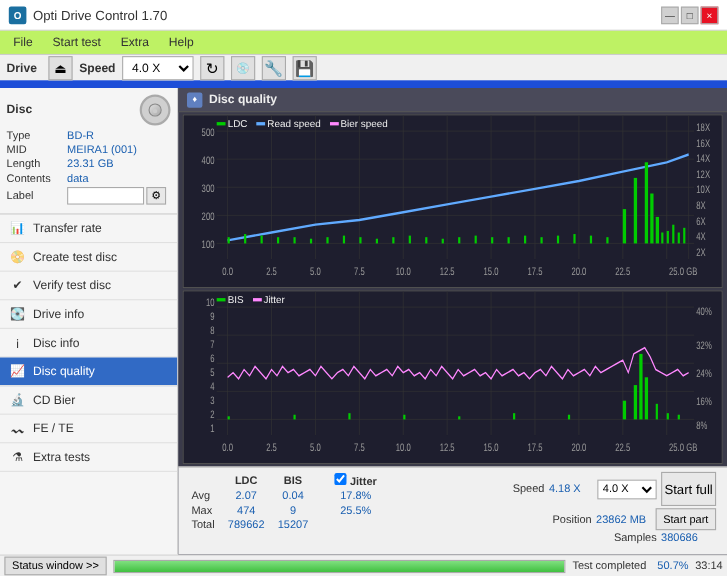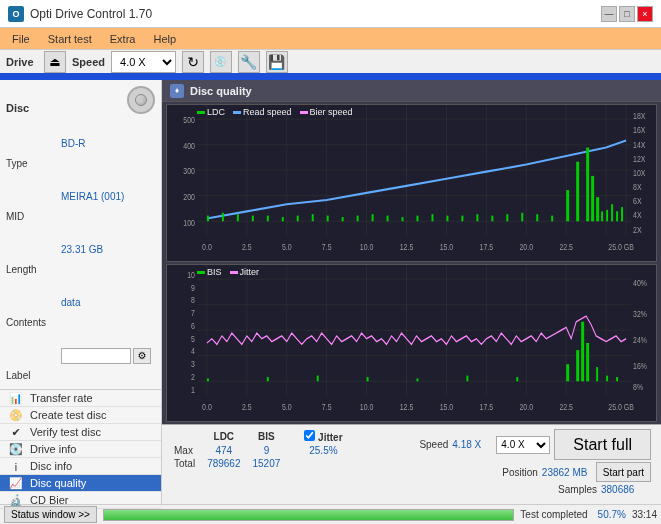--- a/index.html
+++ b/index.html
@@ -51,21 +51,21 @@
       background: #d0d0d0;
       border: 1px solid #aaa;
       font-size: 9px;
       display: flex; align-items: center; justify-content: center;
       cursor: pointer;
       color: #333;
     }
 
     
     .menu-bar {
-      background: #fdba74;
+      background: #bef264;
       height: 22px;
       display: flex;
       align-items: center;
       padding: 0 4px;
       border-bottom: 1px solid #ccc;
       gap: 2px;
     }
     .menu-item {
       padding: 2px 8px;
       cursor: pointer;
@@ -140,21 +140,21 @@
       border-right: 1px solid #ccc;
       display: flex;
       flex-direction: column;
     }
     .disc-info-panel {
       padding: 6px;
       border-bottom: 1px solid #ccc;
     }
     .disc-info-header {
       display: flex;
-      align-items: flex-end;
+      align-items: center;
       justify-content: space-between;
       margin-bottom: 4px;
     }
     .disc-info-title {
       font-size: 11px;
       font-weight: bold;
       color: #333;
     }
     .disc-icon {
       width: 28px; height: 28px;
@@ -167,21 +167,20 @@
     }
     .disc-row {
       display: flex;
       align-items: center;
       margin-bottom: 2px;
       font-size: 10px;
     }
     .disc-row-label {
       color: #333;
       min-width: 55px;
-      margin-top: 40px;
     }
     .disc-row-value {
       color: #1a5fb0;
       font-weight: normal;
     }
     .disc-label-input {
       border: 1px solid #aaa;
       height: 16px;
       font-size: 10px;
       width: 70px;
@@ -297,22 +296,22 @@
       background: #f0f0f0;
       height: 80px;
       border-top: 1px solid #aaa;
       display: flex;
       flex-direction: column;
       padding: 2px 6px;
     }
     .start-full-btn {
       background: #e8e8e8;
       border: 1px solid #aaa;
-      font-size: 16px;
-      padding: 2px 18px;
+      font-size: 12px;
+      padding: 2px 2px;
       cursor: pointer;
       height: 31px;
     }
     .start-part-btn {
       background: #e8e8e8;
       border: 1px solid #aaa;
       font-size: 10px;
       padding: 2px 6px;
       cursor: pointer;
       height: 20px;
@@ -677,20 +676,27 @@
               <th style="padding:1px 6px; color:#333; font-weight:bold;">BIS</th>
               <th style="padding:1px 6px; width:6px;"></th>
               <th style="padding:1px 6px;">
                 <input type="checkbox" checked="" style="width: 11px; height: 11px;">
                 <span style="color:#333; font-weight:bold;">Jitter</span>
               </th>
             </tr>
           </thead>
           <tbody>
             <tr>
+              <td style="padding:1px 6px; color:#333;">Avg</td>
+              <td style="padding:1px 6px; color:#1a5fb0; text-align:center;">2.07</td>
+              <td style="padding:1px 6px; color:#1a5fb0; text-align:center;">0.04</td>
+              <td style="padding:1px 6px;"></td>
+              <td style="padding:1px 6px; color:#1a5fb0; text-align:center;">17.8%</td>
+            </tr>
+            <tr>
               <td style="padding:1px 6px; color:#333;">Max</td>
               <td style="padding:1px 6px; color:#1a5fb0; text-align:center;">474</td>
               <td style="padding:1px 6px; color:#1a5fb0; text-align:center;">9</td>
               <td style="padding:1px 6px;"></td>
               <td style="padding:1px 6px; color:#1a5fb0; text-align:center;">25.5%</td>
             </tr>
             <tr>
               <td style="padding:1px 6px; color:#333;">Total</td>
               <td style="padding:1px 6px; color:#1a5fb0; text-align:center;">789662</td>
               <td style="padding:1px 6px; color:#1a5fb0; text-align:left;">15207</td>

